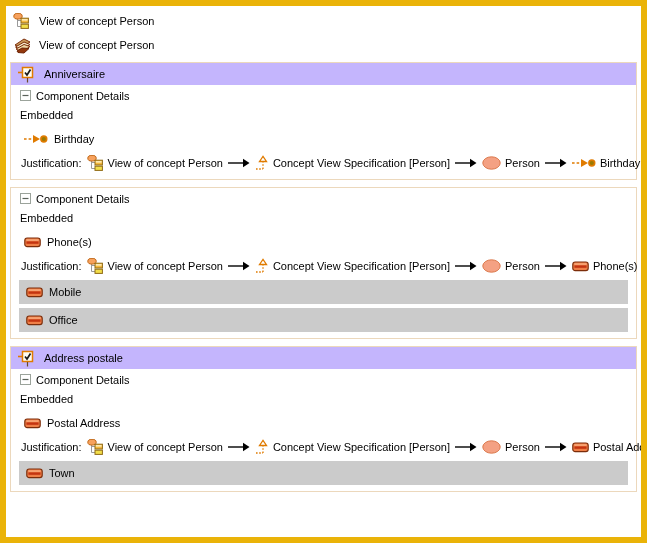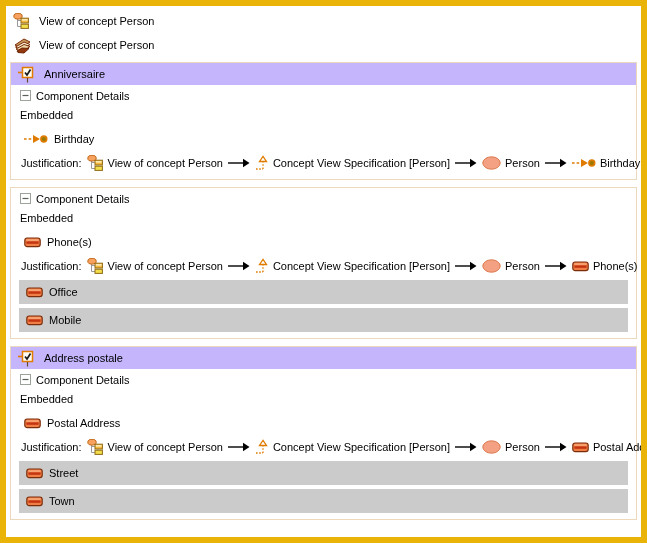--- a/index.html
+++ b/index.html
@@ -251,32 +251,32 @@
       </div>
       <div class="subrows">
   <div class="subrow">
     <span class="icn">
                 <svg width="17" height="11" viewBox="0 0 17 11">
                   <rect x="0.8" y="1" width="15.4" height="8.6" rx="2.4" fill="#ef7f47" stroke="#7c2d0a" stroke-width="1.2"></rect>
                   <rect x="2.4" y="4.4" width="12.2" height="2.4" fill="#c43410"></rect>
                   <rect x="2.4" y="2.4" width="12.2" height="1.3" fill="#fbb184"></rect>
                 </svg>
               </span>
-    <span class="lbl">Office</span>
+    <span class="lbl">Mobile</span>
   </div>
 
   <div class="subrow">
     <span class="icn">
                 <svg width="17" height="11" viewBox="0 0 17 11">
                   <rect x="0.8" y="1" width="15.4" height="8.6" rx="2.4" fill="#ef7f47" stroke="#7c2d0a" stroke-width="1.2"></rect>
                   <rect x="2.4" y="4.4" width="12.2" height="2.4" fill="#c43410"></rect>
                   <rect x="2.4" y="2.4" width="12.2" height="1.3" fill="#fbb184"></rect>
                 </svg>
               </span>
-    <span class="lbl">Mobile</span>
+    <span class="lbl">Office</span>
   </div>
 </div>
     </div>
   </div>
 
   <div class="section">
     <div class="sec-header">
       <span class="icn hicn">
             <svg width="20" height="18" viewBox="0 0 20 18">
               <path d="M0 7.5 H4" stroke="#e07b00" stroke-width="1.6"></path>
@@ -368,38 +368,28 @@
                     <rect x="0.8" y="1" width="15.4" height="8.6" rx="2.4" fill="#ef7f47" stroke="#7c2d0a" stroke-width="1.2"></rect>
                     <rect x="2.4" y="4.4" width="12.2" height="2.4" fill="#c43410"></rect>
                     <rect x="2.4" y="2.4" width="12.2" height="1.3" fill="#fbb184"></rect>
                   </svg>
                 </span>
     <span class="lbl">Postal Address</span>
   </span>
 </span>
       </div>
       <div class="subrows">
+
   <div class="subrow">
     <span class="icn">
                 <svg width="17" height="11" viewBox="0 0 17 11">
                   <rect x="0.8" y="1" width="15.4" height="8.6" rx="2.4" fill="#ef7f47" stroke="#7c2d0a" stroke-width="1.2"></rect>
                   <rect x="2.4" y="4.4" width="12.2" height="2.4" fill="#c43410"></rect>
                   <rect x="2.4" y="2.4" width="12.2" height="1.3" fill="#fbb184"></rect>
                 </svg>
               </span>
-    <span class="lbl">Street</span>
-  </div>
-
-  <div class="subrow">
-    <span class="icn">
-                <svg width="17" height="11" viewBox="0 0 17 11">
-                  <rect x="0.8" y="1" width="15.4" height="8.6" rx="2.4" fill="#ef7f47" stroke="#7c2d0a" stroke-width="1.2"></rect>
-                  <rect x="2.4" y="4.4" width="12.2" height="2.4" fill="#c43410"></rect>
-                  <rect x="2.4" y="2.4" width="12.2" height="1.3" fill="#fbb184"></rect>
-                </svg>
-              </span>
     <span class="lbl">Town</span>
   </div>
 </div>
     </div>
   </div>
 </div>
 </div>
 
 </body></html>

